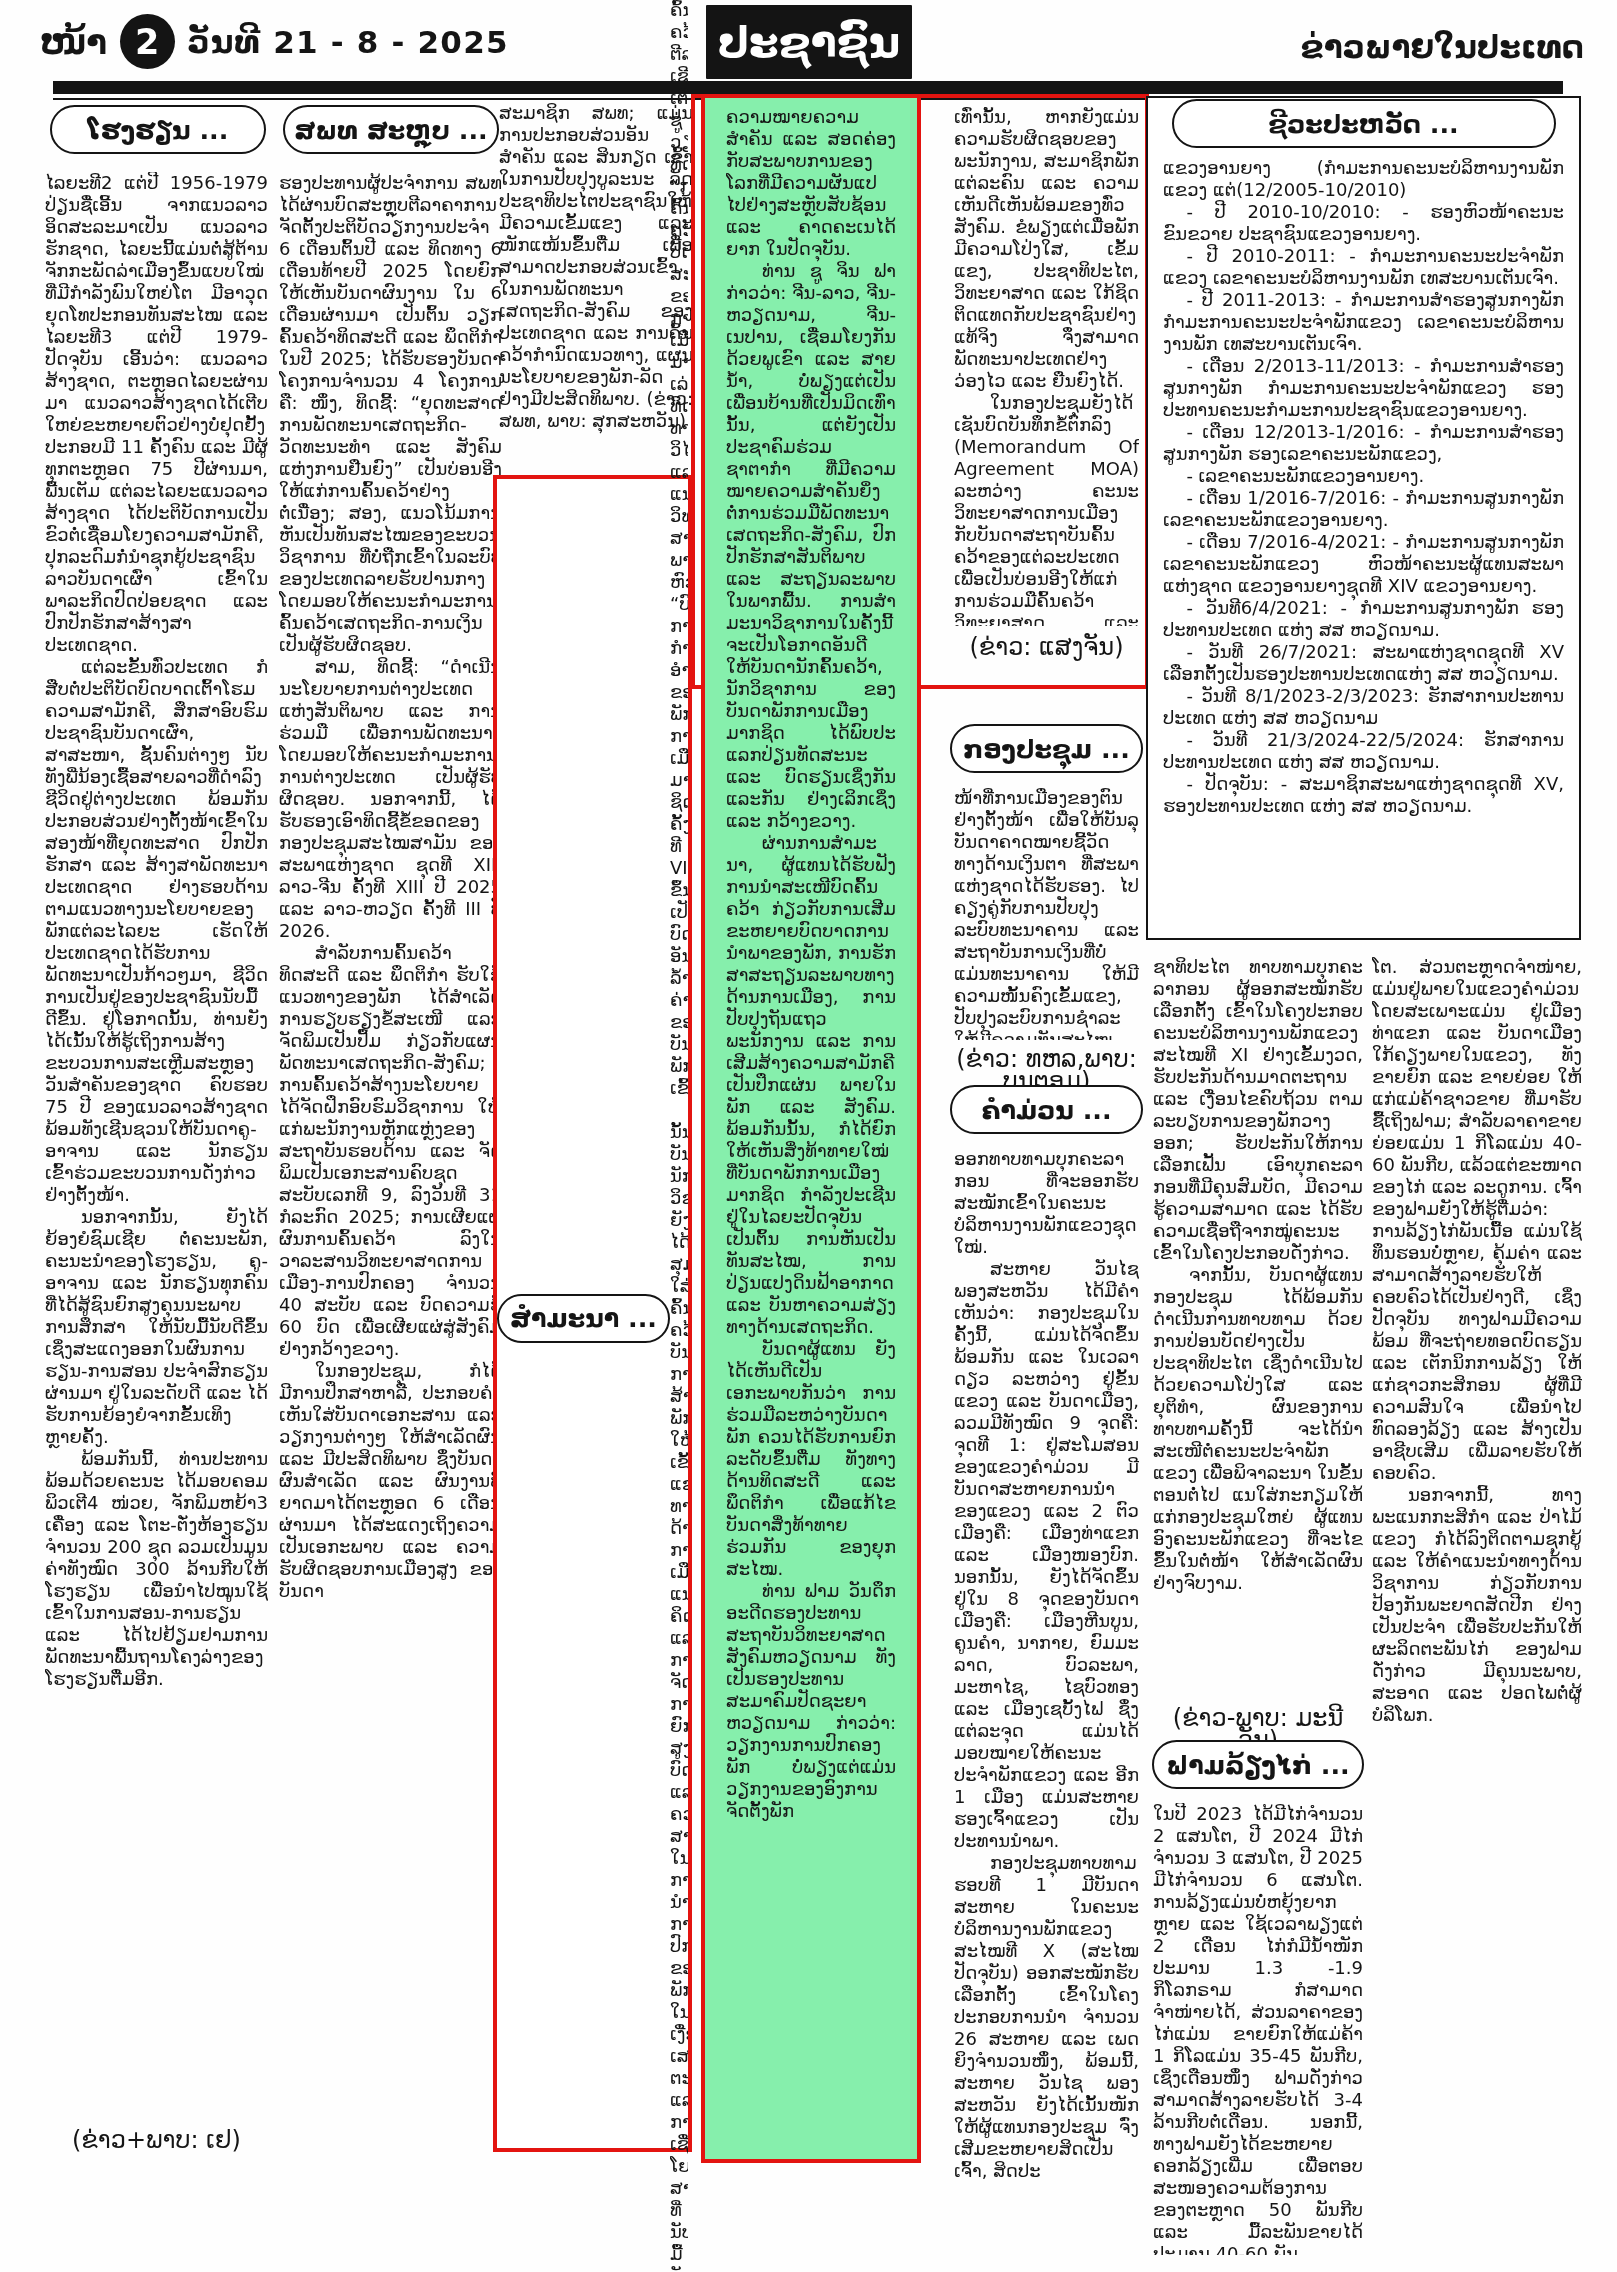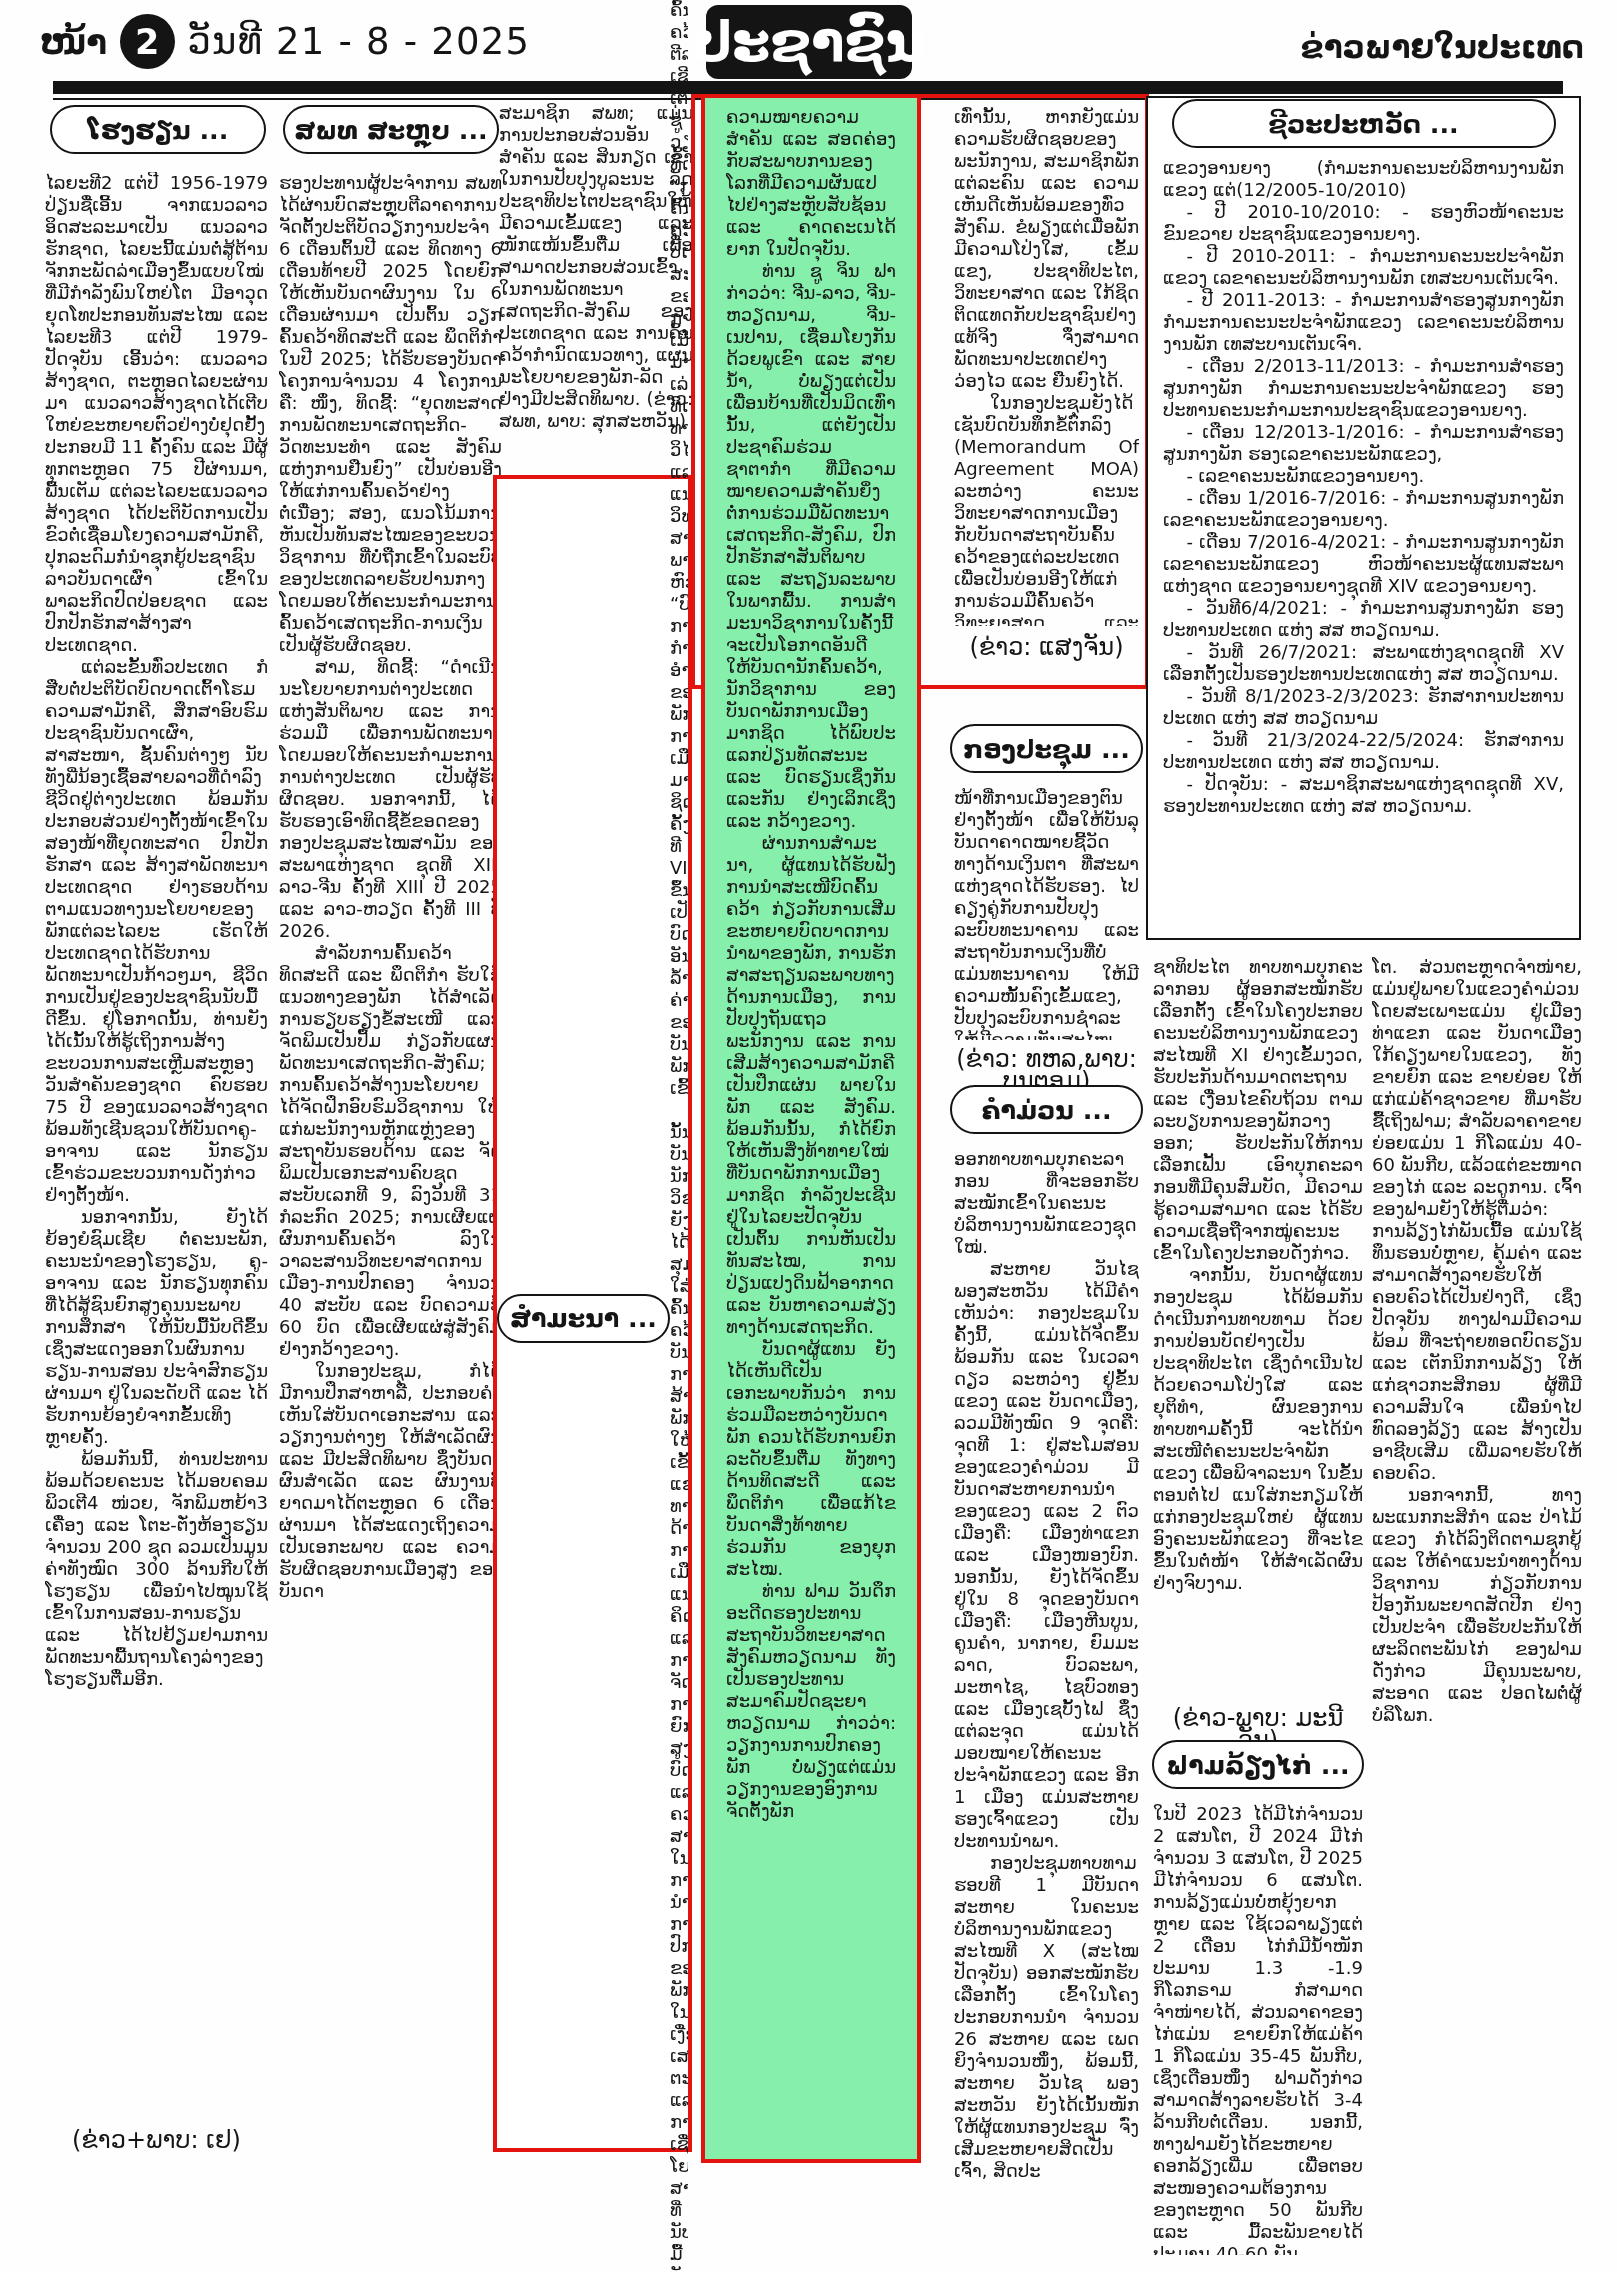--- a/index.html
+++ b/index.html
@@ -5,23 +5,23 @@
   html,body{margin:0;padding:0;background:#e8e8e8;}
   #page{position:relative;width:1617px;height:2273px;background:#fefefe;overflow:hidden;
         font-family:"DejaVu Sans","Liberation Sans",sans-serif;color:#151515;}
   .abs{position:absolute;}
   
   #hdr-left{display:flex;align-items:center;gap:12.7px;}
   #page-label{font-size:34px;font-weight:bold;}
   #page-circle{width:55px;height:55px;border-radius:50%;background:#141414;display:flex;
                align-items:center;justify-content:center;}
   #page-circle span{color:#fff;font-size:35px;font-weight:bold;}
-  #hdr-date{font-size:37px;font-weight:normal;letter-spacing:1.2px;}
-  #masthead{background:#141414;color:#fff;font-size:55px;font-weight:bold;display:flex;
-            align-items:center;justify-content:center;border-radius:12px;}
+  #hdr-date{font-size:31px;font-weight:bold;letter-spacing:1.2px;}
+  #masthead{background:#141414;color:#fff;font-size:43px;font-weight:bold;display:flex;
+            align-items:center;justify-content:center;border-radius:1px;}
   #hdr-section{font-size:31px;font-weight:bold;text-align:right;}
   .rule{background:#141414;}
   
   .pill{height:49px;border:2.3px solid #141414;border-radius:26.6px;background:#fff;
         display:flex;align-items:center;justify-content:center;
         font-size:25.4px;font-weight:bold;box-sizing:border-box;}
   
   .body{font-size:18px;line-height:22px;text-align:justify;overflow:hidden;}
   .body p{margin:0;text-indent:2em;}
   .body p.first{text-indent:0;}

